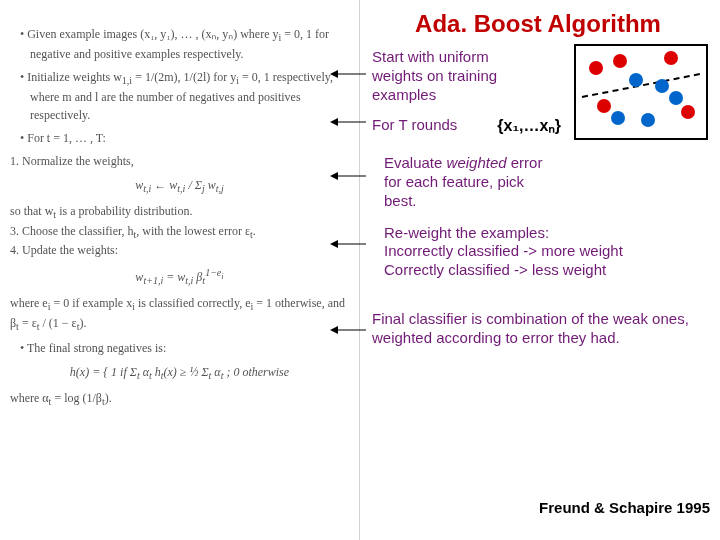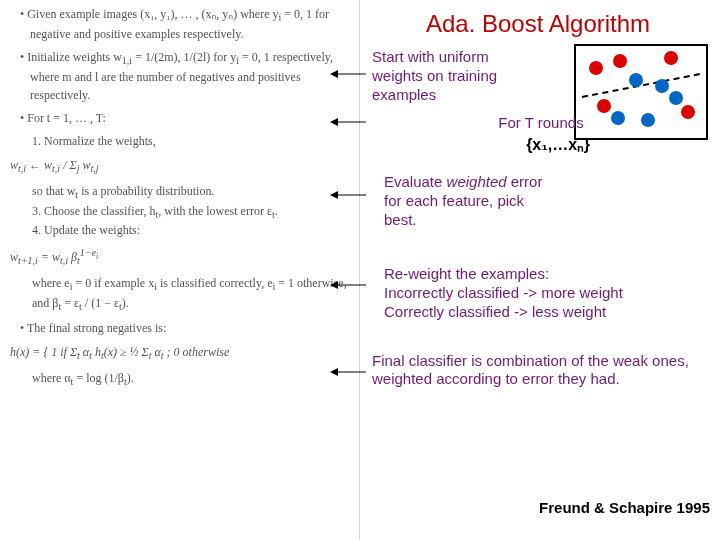--- a/index.html
+++ b/index.html
@@ -8,61 +8,60 @@
     width: 720px;
     height: 540px;
     font-family: Arial, sans-serif;
     background: #fff;
     display: flex;
     overflow: hidden;
   }
   .left-pane {
     width: 360px;
     height: 540px;
-    padding: 0 10px;
+    padding: 20px 10px;
     box-sizing: border-box;
     font-family: "Times New Roman", serif;
     font-size: 12px;
     color: #333;
     filter: blur(0.6px);
     opacity: 0.85;
     border-right: 1px solid #ccc;
     line-height: 1.45;
   }
   .left-pane .bullet { margin: 6px 0 6px 10px; text-indent:-10px; padding-left:10px;}
-  .left-pane .sub { margin-left: 22px; }
-  .left-pane .formula { text-align:left; margin:6px 0; font-style: italic;}
+  .left-pane .sub { }
+  .left-pane .formula { text-align:center; margin:6px 0; font-style: italic;}
   .right-pane {
     width: 360px;
     height: 540px;
     box-sizing: border-box;
     position: relative;
     padding: 6px 10px 6px 6px;
   }
   .title {
     color: #c00000;
     font-size: 24px;
     text-align: center;
     margin: 4px 0 10px 0;
-    font-weight: normal;
+    font-weight: bold;
   }
   .block {
     font-size: 15px;
     color: #701a75;
     margin: 6px 0 10px 6px;
     line-height: 1.25;
   }
   .block2 { margin-left: 18px; }
   .block em { font-style: italic; }
   .for-row {
     display:flex;
     align-items:center;
     justify-content:flex-start;
     margin-top: 6px;
-    flex-direction: column;
   }
   .xn-label {
     font-size: 16px;
     font-weight: bold;
     margin-left: 40px;
   }
   .diagram {
     position: absolute;
     right: 12px;
     top: 44px;
@@ -150,21 +149,21 @@
   <div style="position:relative; margin-top:18px">
     <span class="arrow" style="top:18px">
       <svg width="36" height="8">
           <line x1="36" y1="4" x2="4" y2="4" stroke="#000" stroke-width="1"></line>
           <polygon points="0,4 8,0 8,8" fill="#000"></polygon>
         </svg>
     </span>
     <div class="block block2" style="width:170px">Evaluate <em>weighted</em> error for each feature, pick best.</div>
   </div>
 
-  <div style="position:relative; margin-top:36px">
+  <div style="position:relative; margin-top:13px">
     <span class="arrow" style="top:16px">
       <svg width="36" height="8">
           <line x1="36" y1="4" x2="4" y2="4" stroke="#000" stroke-width="1"></line>
           <polygon points="0,4 8,0 8,8" fill="#000"></polygon>
         </svg>
     </span>
     <div class="block block2" style="white-space:pre-line">Re-weight the examples:
 Incorrectly classified -&gt; more weight
 Correctly classified -&gt; less weight</div>
   </div>

